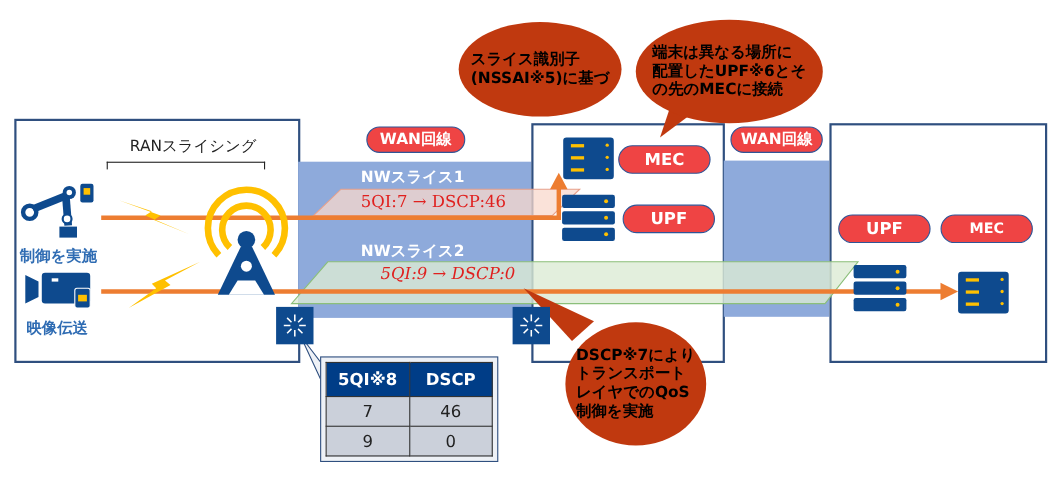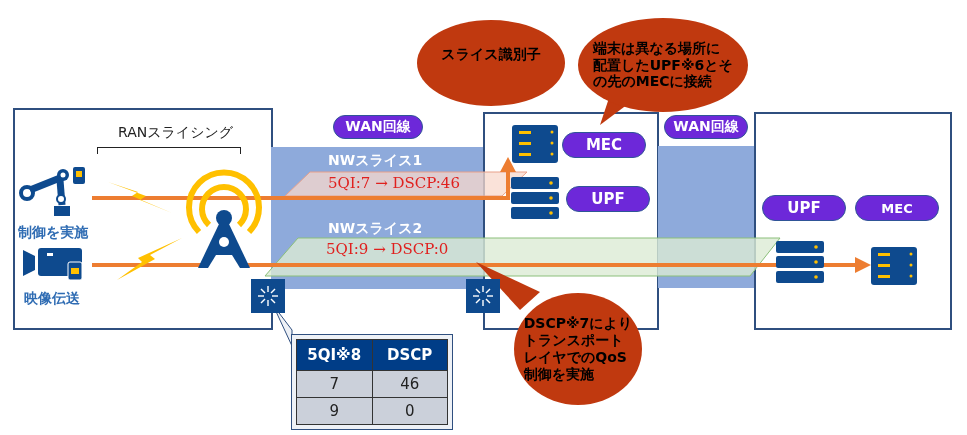--- a/index.html
+++ b/index.html
@@ -1,21 +1,21 @@
 <!DOCTYPE html>
 <html><head>
 <meta charset="utf-8">
 <style>
   html, body { margin:0; padding:0; background:#ffffff; }
   body { width:967px; height:435px; position:relative; overflow:hidden;
          font-family:"DejaVu Sans", sans-serif; }
   .abs { position:absolute; }
   .box { position:absolute; border:2px solid #2f4f7f; background:#fff; box-sizing:border-box; }
   .wan-band { position:absolute; background:#8eaadb; }
-  .pill { position:absolute; background:#6d28d9; color:#fff; font-weight:bold;
+  .pill { position:absolute; background:#ef4444; color:#fff; font-weight:bold;
           border-radius:20px; border:1.5px solid #2f5597; display:flex; align-items:center;
           justify-content:center; font-size:15px; box-sizing:border-box; }
   .slice-label { position:absolute; color:#fff; font-weight:bold; font-size:14px; }
   .slice-text { position:absolute; color:#e0201e; font-size:15px; font-family:"DejaVu Serif", serif; }
   .bubble { position:absolute; background:#c0390f; color:#000000; font-weight:bold;
             border-radius:50%; display:flex; align-items:center; justify-content:center; box-sizing:border-box; }
   .bubble span { line-height:1.2; font-size:14px; }
   .dev-label { position:absolute; color:#2f6cb3; font-weight:bold; font-size:14px; }
   table.qos { border-collapse:collapse; font-size:15px; }
   table.qos th { background:#003d87; color:#fff; font-weight:bold; padding:6px 0; border:1px solid #333; }
@@ -119,21 +119,21 @@
   <polygon points="440,70 470,80 425,62" fill="#c0390f"></polygon>
   <polygon points="610,95 640,95 600,125" fill="#c0390f"></polygon>
   <polygon points="476,262 540,292 520,310" fill="#c0390f"></polygon>
 
   <polygon points="273,305 292,330 292,346" fill="#eef1f6" stroke="#2f4f7f" stroke-width="1"></polygon>
 </svg>
 
 <div class="slice-label" style="left:328px;top:152px;">NWスライス1</div>
 <div class="slice-text" style="left:328px;top:174px;">5QI:7 → DSCP:46</div>
 <div class="slice-label" style="left:328px;top:220px;">NWスライス2</div>
-<div class="slice-text" style="left:326px;top:240px;">5QI:9 → DSCP:0</div>
+<div class="slice-text" style="left:346px;top:240px;font-style:italic;">5QI:9 → DSCP:0</div>
 
 <div class="dev-label" style="left:18px;top:224px;">制御を実施</div>
 <div class="dev-label" style="left:24px;top:290px;">映像伝送</div>
 
 <div class="pill" style="left:562px;top:132px;width:84px;height:26px;">MEC</div>
 <div class="pill" style="left:566px;top:186px;width:84px;height:26px;">UPF</div>
 
 <div class="pill" style="left:762px;top:195px;width:84px;height:26px;">UPF</div>
 <div class="pill" style="left:855px;top:195px;width:84px;height:26px;font-size:13px;">MEC</div>
 
@@ -161,36 +161,36 @@
     <line x1="10" y1="10" x2="14" y2="14"></line>
         <line x1="24" y1="10" x2="20" y2="14"></line>
     <line x1="10" y1="24" x2="14" y2="20"></line>
         <line x1="24" y1="24" x2="20" y2="20"></line>
       </g>
     </svg>
 </div>
 
 <div class="bubble" style="left:417px;top:20px;width:148px;height:86px;">
   <span><span>スライス識別子</span><br>
-  <br>
+  <span>(NSSAI※5)に基づ</span><br>
   </span>
 </div>
 <div class="bubble" style="left:578px;top:18px;width:170px;height:94px;">
   <span><span>端末は異なる場所に</span><br>
   <span>配置したUPF※6とそ</span><br>
   <span>の先のMECに接続</span></span>
 </div>
 <div class="bubble" style="left:514px;top:277px;width:128px;height:112px;margin-top:16px;">
   <span><span>DSCP※7により</span><br>
   <span>トランスポート</span><br>
   <span>レイヤでのQoS</span><br>
   <span>制御を実施</span></span>
 </div>
 
-<div class="abs" style="left:291px;top:334px;width:162px;background:#eef1f6;border:1px solid #2f4f7f;padding:4px;box-sizing:border-box;">
+<div class="abs" style="left:291px;top:324px;width:162px;background:#eef1f6;border:1px solid #2f4f7f;padding:4px;box-sizing:border-box;">
   <table class="qos" style="width:100%;">
     <tbody>
         <tr>
       <th style="width:50%;">5QI※8</th>
       <th>DSCP</th>
     </tr>
     <tr>
       <td>7</td>
       <td>46</td>
     </tr>

